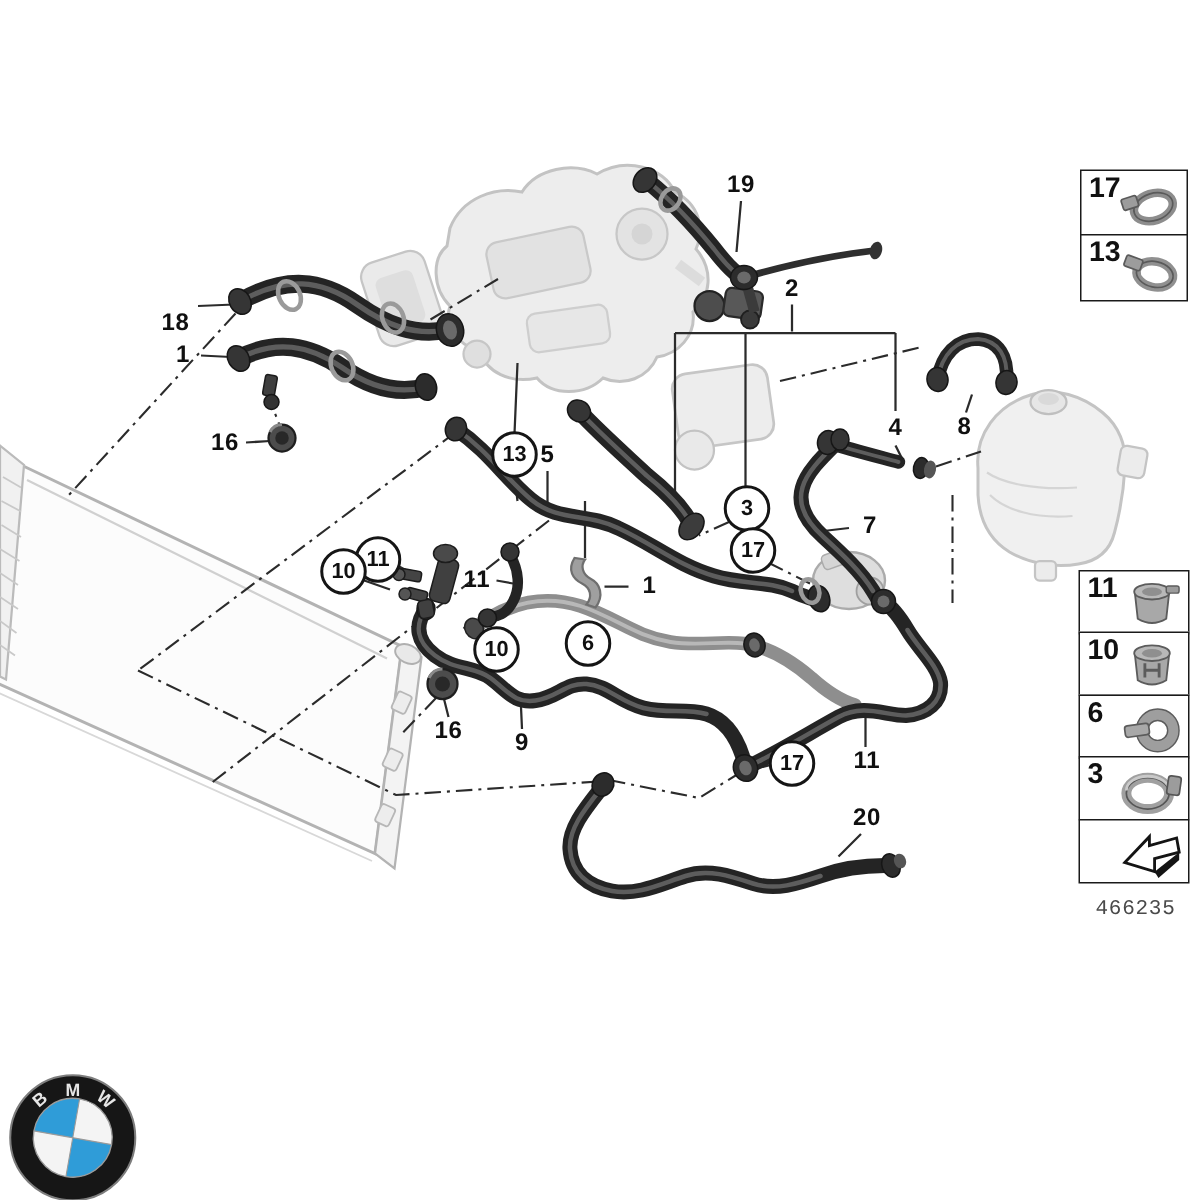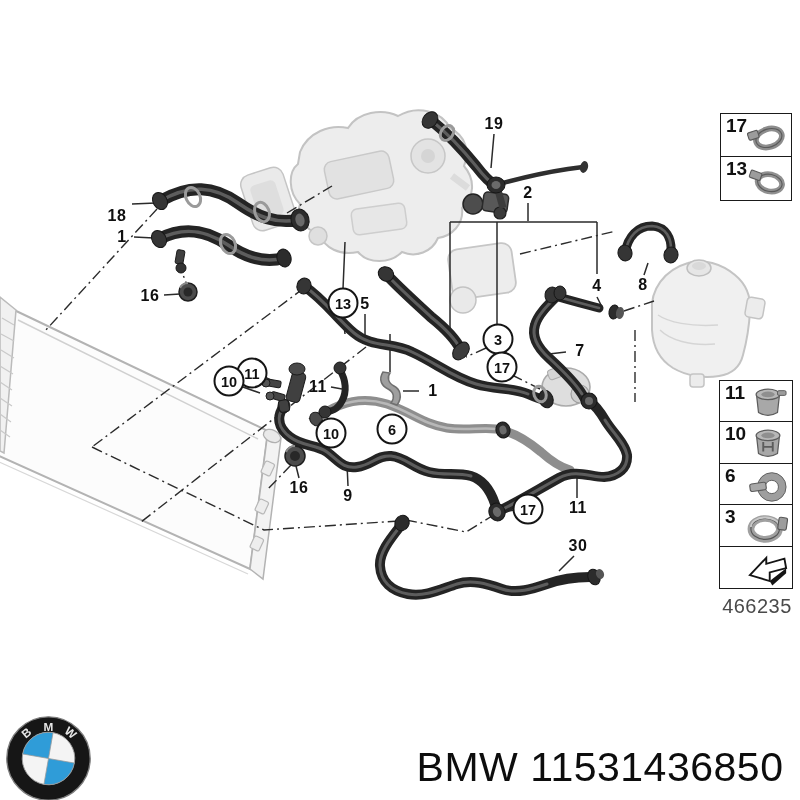--- a/index.html
+++ b/index.html
@@ -15,21 +15,21 @@
   #legend-top{left:720px;top:113px;width:72px;}
   #legend-bottom{left:719px;top:380px;width:74px;}
   .legend-box{position:relative;background:#fff;border:1.6px solid #1a1a1a;box-sizing:border-box;}
   .legend-box + .legend-box{margin-top:-1.6px;}
   #legend-top .legend-box{height:45px;}
   #legend-bottom .legend-box{height:43px;}
   .legend-num{position:absolute;left:5px;top:2px;font-size:19px;font-weight:700;color:#111;line-height:1;}
   .legend-icon{position:absolute;right:1px;bottom:0;width:46px;height:38px;}
   .legend-icon svg{width:100%;height:100%;}
   .drawing-number{position:absolute;left:757px;top:606px;transform:translate(-50%,-50%);
-              font-size:20px;color:#4a4a4a;letter-spacing:.5px;}
+              font-size:14px;color:#4a4a4a;letter-spacing:.5px;font-family:Liberation Mono, monospace;}
   .footer-caption{position:absolute;left:600px;top:767px;transform:translate(-50%,-50%);
               font-size:41px;color:#0d0d0d;white-space:nowrap;letter-spacing:.5px;}
   .bmw-logo{position:absolute;left:5px;top:715px;width:87px;height:87px;}
 </style>
 </head>
 <body>
 
 <div class="stage">
 
 <svg class="art" width="800" height="800" viewBox="0 0 800 800">
@@ -243,21 +243,21 @@
       <div class="part-label" style="left: 528px; top: 193px;">2</div>
       <div class="part-label" style="left: 597px; top: 286px;">4</div>
       <div class="part-label" style="left: 643px; top: 285px;">8</div>
       <div class="part-label" style="left: 365px; top: 304px;">5</div>
       <div class="part-label" style="left: 580px; top: 351px;">7</div>
       <div class="part-label" style="left: 318px; top: 387px;">11</div>
       <div class="part-label" style="left: 433px; top: 391px;">1</div>
       <div class="part-label" style="left: 299px; top: 488px;">16</div>
       <div class="part-label" style="left: 348px; top: 496px;">9</div>
       <div class="part-label" style="left: 578px; top: 508px;">11</div>
-      <div class="part-label" style="left: 578px; top: 546px;">30</div>
+      <div class="part-label" style="left: 578px; top: 546px;">20</div>
       <div class="circled-label" style="left: 343px; top: 303px;">13</div>
       <div class="circled-label" style="left: 498px; top: 339px;">3</div>
       <div class="circled-label" style="left: 502px; top: 367px;">17</div>
       <div class="circled-label" style="left: 252px; top: 373px;">11</div>
       <div class="circled-label" style="left: 229px; top: 381px;">10</div>
       <div class="circled-label" style="left: 331px; top: 433px;">10</div>
       <div class="circled-label" style="left: 392px; top: 429px;">6</div>
       <div class="circled-label" style="left: 528px; top: 509px;">17</div>
     </div>
 
@@ -337,15 +337,14 @@
     <circle cx="48" cy="48" r="29" fill="none" stroke="#9a9a9a" stroke-width="1"></circle>
     <path d="M19,48 H77 M48,19 V77" stroke="#9a9a9a" stroke-width="0.8"></path>
   </g>
   <g fill="#e6e6e6" font-size="13" font-weight="bold" text-anchor="middle" font-family="Liberation Sans, sans-serif">
     <text x="24" y="24" transform="rotate(-40 24 20)">B</text>
     <text x="48" y="17.5">M</text>
     <text x="72" y="24" transform="rotate(40 72 20)">W</text>
   </g>
 </svg>
 
-<span class="footer-caption">BMW 11531436850</span>
 
 </div>
 
 </body></html>

